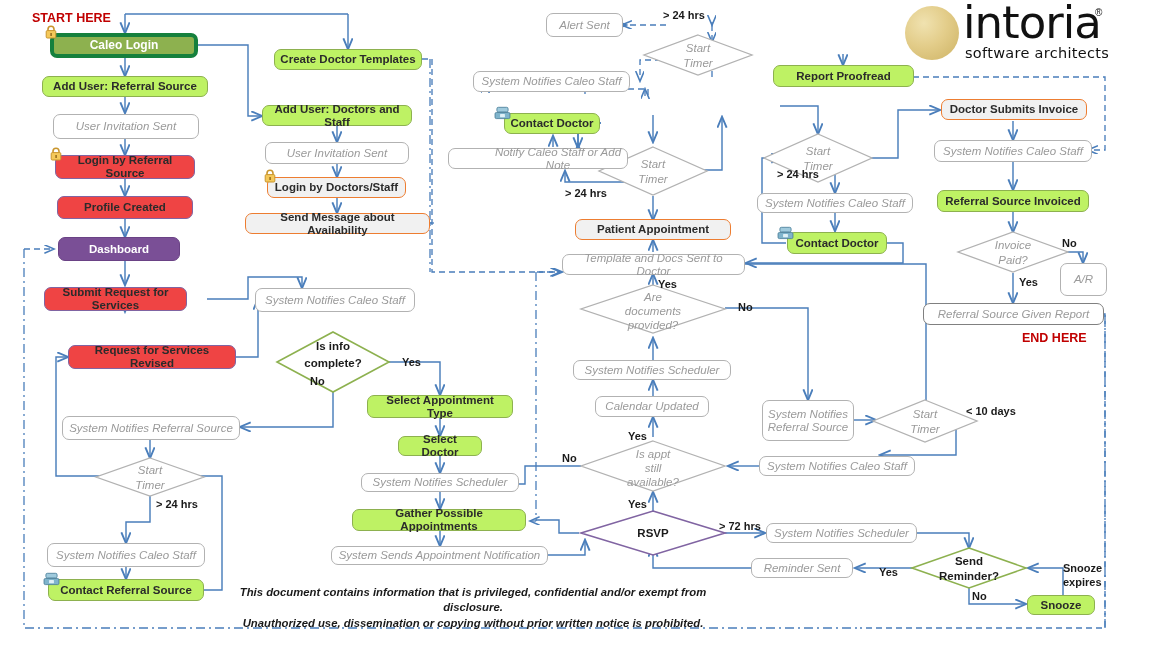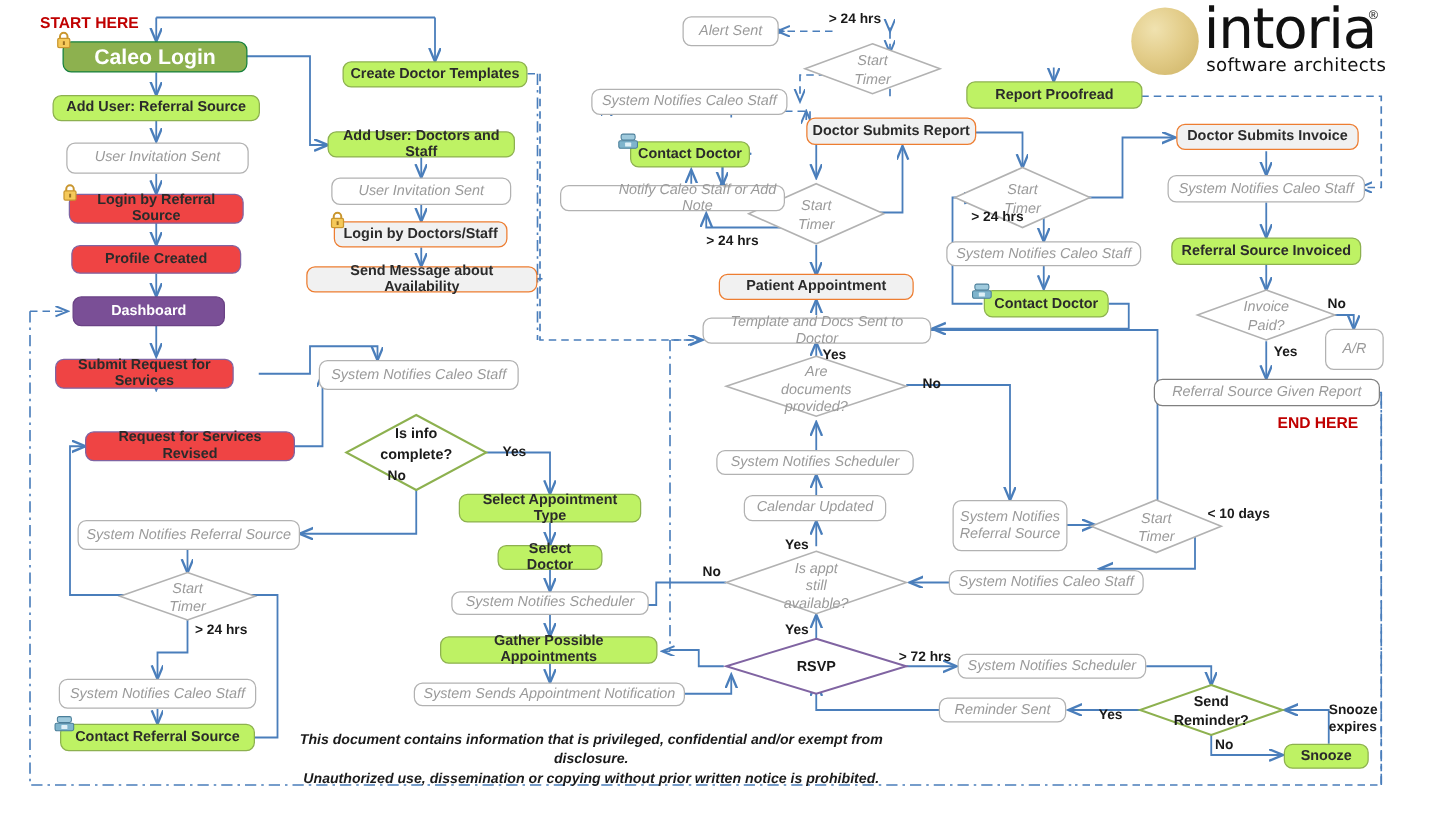--- a/index.html
+++ b/index.html
@@ -5,21 +5,21 @@
   html,body{margin:0;padding:0;background:#ffffff;}
   body{width:1150px;height:650px;overflow:hidden;font-family:"Liberation Sans",sans-serif;}
   #stage{position:relative;width:1150px;height:650px;background:#fff;}
   svg#flow{position:absolute;left:0;top:0;width:1150px;height:650px;}
 
   .node{position:absolute;box-sizing:border-box;display:flex;align-items:center;justify-content:center;
         text-align:center;border-radius:7px;line-height:1.12;}
   .node span{display:block;width:100%;padding:0 4px;}
 
   
-  .n-green-fill{background:#8db14f;border:1px solid #15803d;color:#ffffff;font-weight:bold;font-size:17px;}
+  .n-green-fill{background:#8db14f;border:4px solid #15803d;color:#ffffff;font-weight:bold;font-size:12px;}
   .n-purple-fill{background:#7a4f96;border:1px solid #6a4285;color:#ffffff;font-weight:bold;font-size:11.5px;}
   .n-green{background:#bef264;border:1.6px solid #8db14f;color:#2b2b2b;font-weight:bold;font-size:11.5px;}
   .n-purple{background:#ef4444;border:1.6px solid #8064a2;color:#2b2b2b;font-weight:bold;font-size:11.5px;}
   .n-orange{background:#f1f1f1;border:1.6px solid #ed7d31;color:#2b2b2b;font-weight:bold;font-size:11.5px;}
   .n-gray{background:#ffffff;border:1.3px solid #b2b2b2;color:#9a9a9a;font-style:italic;font-size:11.5px;}
   .n-gray-strong{background:#ffffff;border:1.9px solid #808080;color:#9a9a9a;font-style:italic;font-size:11.5px;}
 
   .lbl{position:absolute;font-size:11px;font-weight:bold;color:#1a1a1a;white-space:nowrap;}
   .lbl-red{position:absolute;font-size:12.5px;font-weight:bold;color:#c00000;white-space:nowrap;text-align:right;}
   .dia-txt{font-size:11.5px;}
@@ -385,23 +385,20 @@
   <div class="node n-gray" style="left:562px;top:254px;width:183px;height:21px;">
       <span>Template and Docs Sent to Doctor</span>
     </div>
   <div class="node n-gray" style="left:573px;top:360px;width:158px;height:20px;">
       <span>System Notifies Scheduler</span>
     </div>
   <div class="node n-gray" style="left:595px;top:396px;width:114px;height:21px;">
       <span>Calendar Updated</span>
     </div>
 
-  <div class="node n-orange" style="left:645px;top:94px;width:136px;height:22px;">
-      <span>Doctor Submits Report</span>
-    </div>
   <div class="node n-gray" style="left:757px;top:193px;width:156px;height:20px;">
       <span>System Notifies Caleo Staff</span>
     </div>
   <div class="node n-green" style="left:787px;top:232px;width:100px;height:22px;">
       <span>Contact Doctor</span>
     </div>
   <div class="node n-gray" style="left:762px;top:400px;width:92px;height:41px;">
       <span>System Notifies Referral Source</span>
     </div>
   <div class="node n-gray" style="left:759px;top:456px;width:156px;height:20px;">

